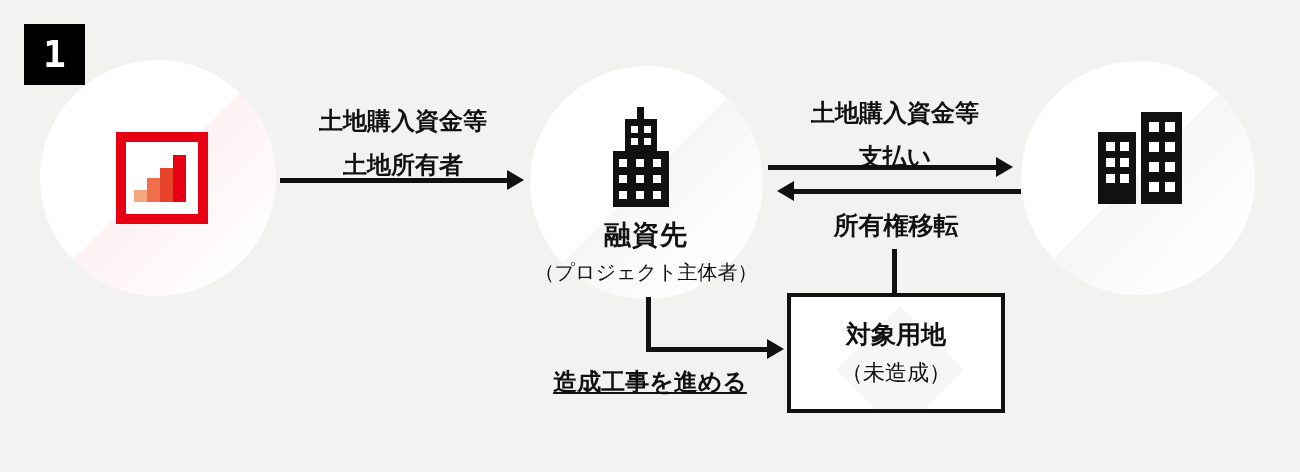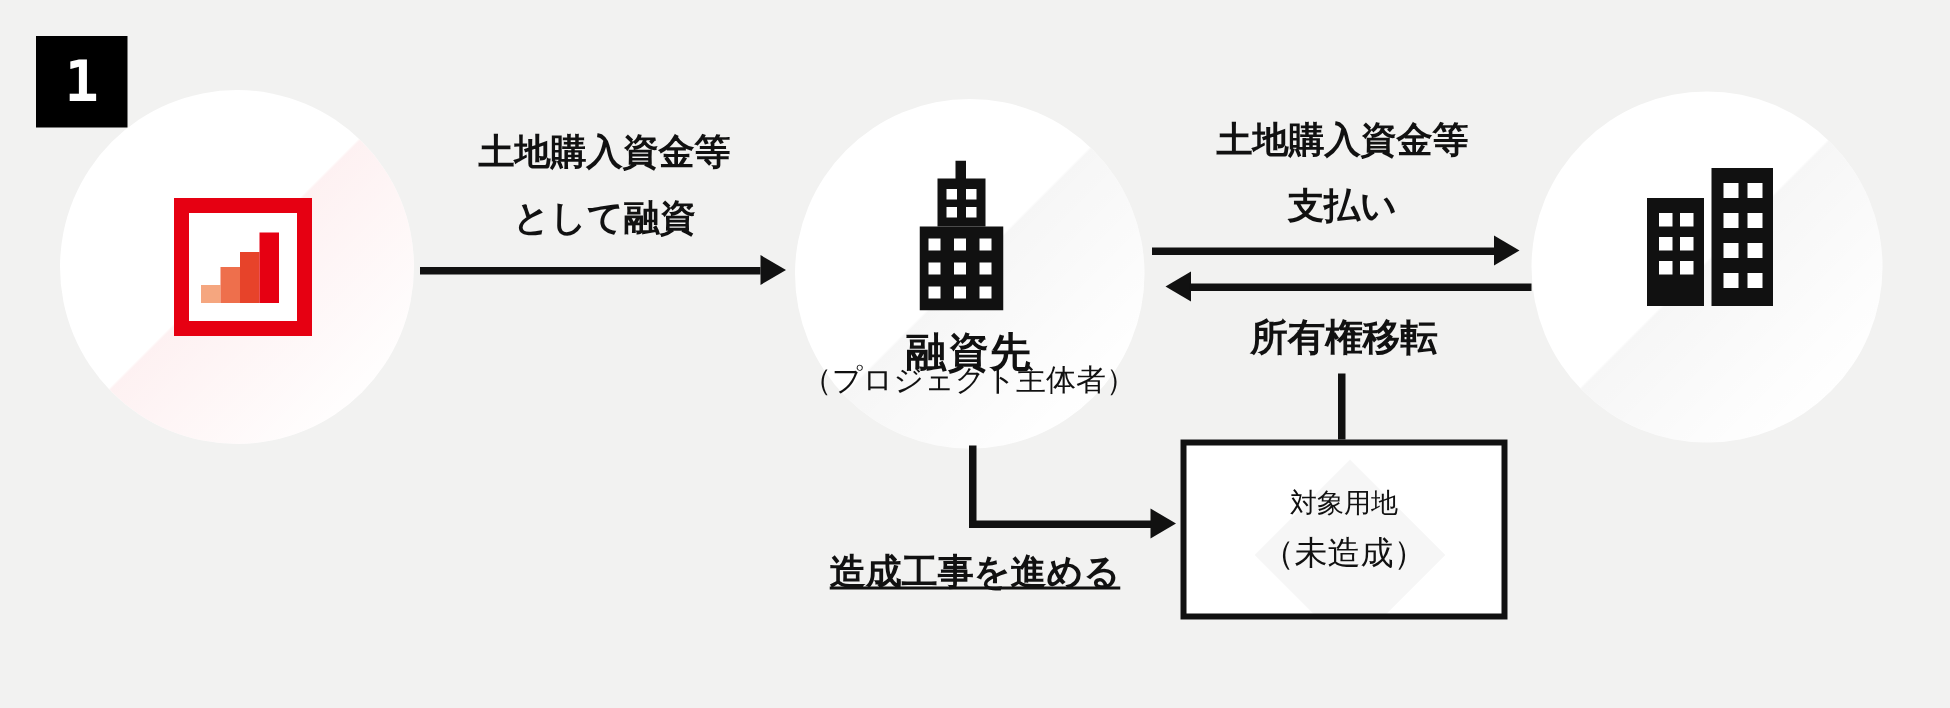--- a/index.html
+++ b/index.html
@@ -62,41 +62,41 @@
     border-left:17px solid #111;
   }
   .head-l{
     position:absolute;width:0;height:0;
     border-top:10px solid transparent;border-bottom:10px solid transparent;
     border-right:17px solid #111;
   }
 
   
   .lbl{position:absolute;text-align:center;font-weight:bold;z-index:5;}
-  .two-line{font-size:24px;line-height:44px;}
+  .two-line{font-size:24px;line-height:44px;margin-top:19px;}
   .loan-lbl{left:288px;top:80px;width:230px;}
   .pay-lbl{left:780px;top:72px;width:230px;}
   .transfer-lbl{left:796px;top:210px;width:200px;font-size:25px;line-height:30px;}
   .dev-lbl{left:528px;top:367px;width:244px;font-size:24px;line-height:30px;text-decoration:underline;}
   .borrower-lbl{left:546px;top:218px;width:200px;font-size:27px;letter-spacing:1px;line-height:34px;}
-  .borrower-sub{left:516px;top:243px;width:260px;font-size:20px;font-weight:normal;line-height:26px;font-family:Liberation Mono, monospace;}
+  .borrower-sub{left:516px;top:259px;width:260px;font-size:20px;font-weight:normal;line-height:26px;}
   .landowner-lbl{left:1036px;top:222px;width:204px;font-size:27px;letter-spacing:1px;line-height:34px;}
 
   
   .land-box{
     position:absolute;left:787px;top:293px;width:218px;height:120px;
     box-sizing:border-box;border:4px solid #111;background:#fff;
     display:flex;flex-direction:column;align-items:center;justify-content:center;
     gap:7px;z-index:4;overflow:hidden;
   }
   .land-box .watermark{
     position:absolute;width:90px;height:90px;background:rgba(0,0,0,0.035);
     transform:rotate(45deg);left:64px;top:28px;z-index:0;
   }
-  .land-title{font-weight:normal;font-size:18px;z-index:1;}
+  .land-title{font-weight:bold;font-size:25px;z-index:1;}
   .land-sub{font-size:22px;z-index:1;}
 </style>
 </head>
 <body>
 
 <div id="stage">
 
   <div class="badge">1</div>
 
   <div class="circle c-lender">
@@ -152,21 +152,21 @@
       <rect x="67" y="50" width="10" height="10" fill="#fff"></rect>
       <rect x="51" y="70" width="10" height="10" fill="#fff"></rect>
       <rect x="67" y="70" width="10" height="10" fill="#fff"></rect>
     </svg>
   </div>
 
   <div class="hline" style="left:280px;top:178px;width:227px;"></div>
   <div class="head-r" style="left:507px;top:170px;"></div>
   <div class="lbl two-line loan-lbl">
     <span style="display:block">土地購入資金等</span>
-    <span style="display:block">として融資</span>
+    <span style="display:block">土地所有者</span>
   </div>
 
   <div class="hline" style="left:768px;top:165px;width:229px;"></div>
   <div class="head-r" style="left:996px;top:157px;"></div>
   <div class="lbl two-line pay-lbl">
     <span style="display:block">土地購入資金等</span>
     <span style="display:block">支払い</span>
   </div>
 
   <div class="head-l" style="left:777px;top:181px;"></div>

